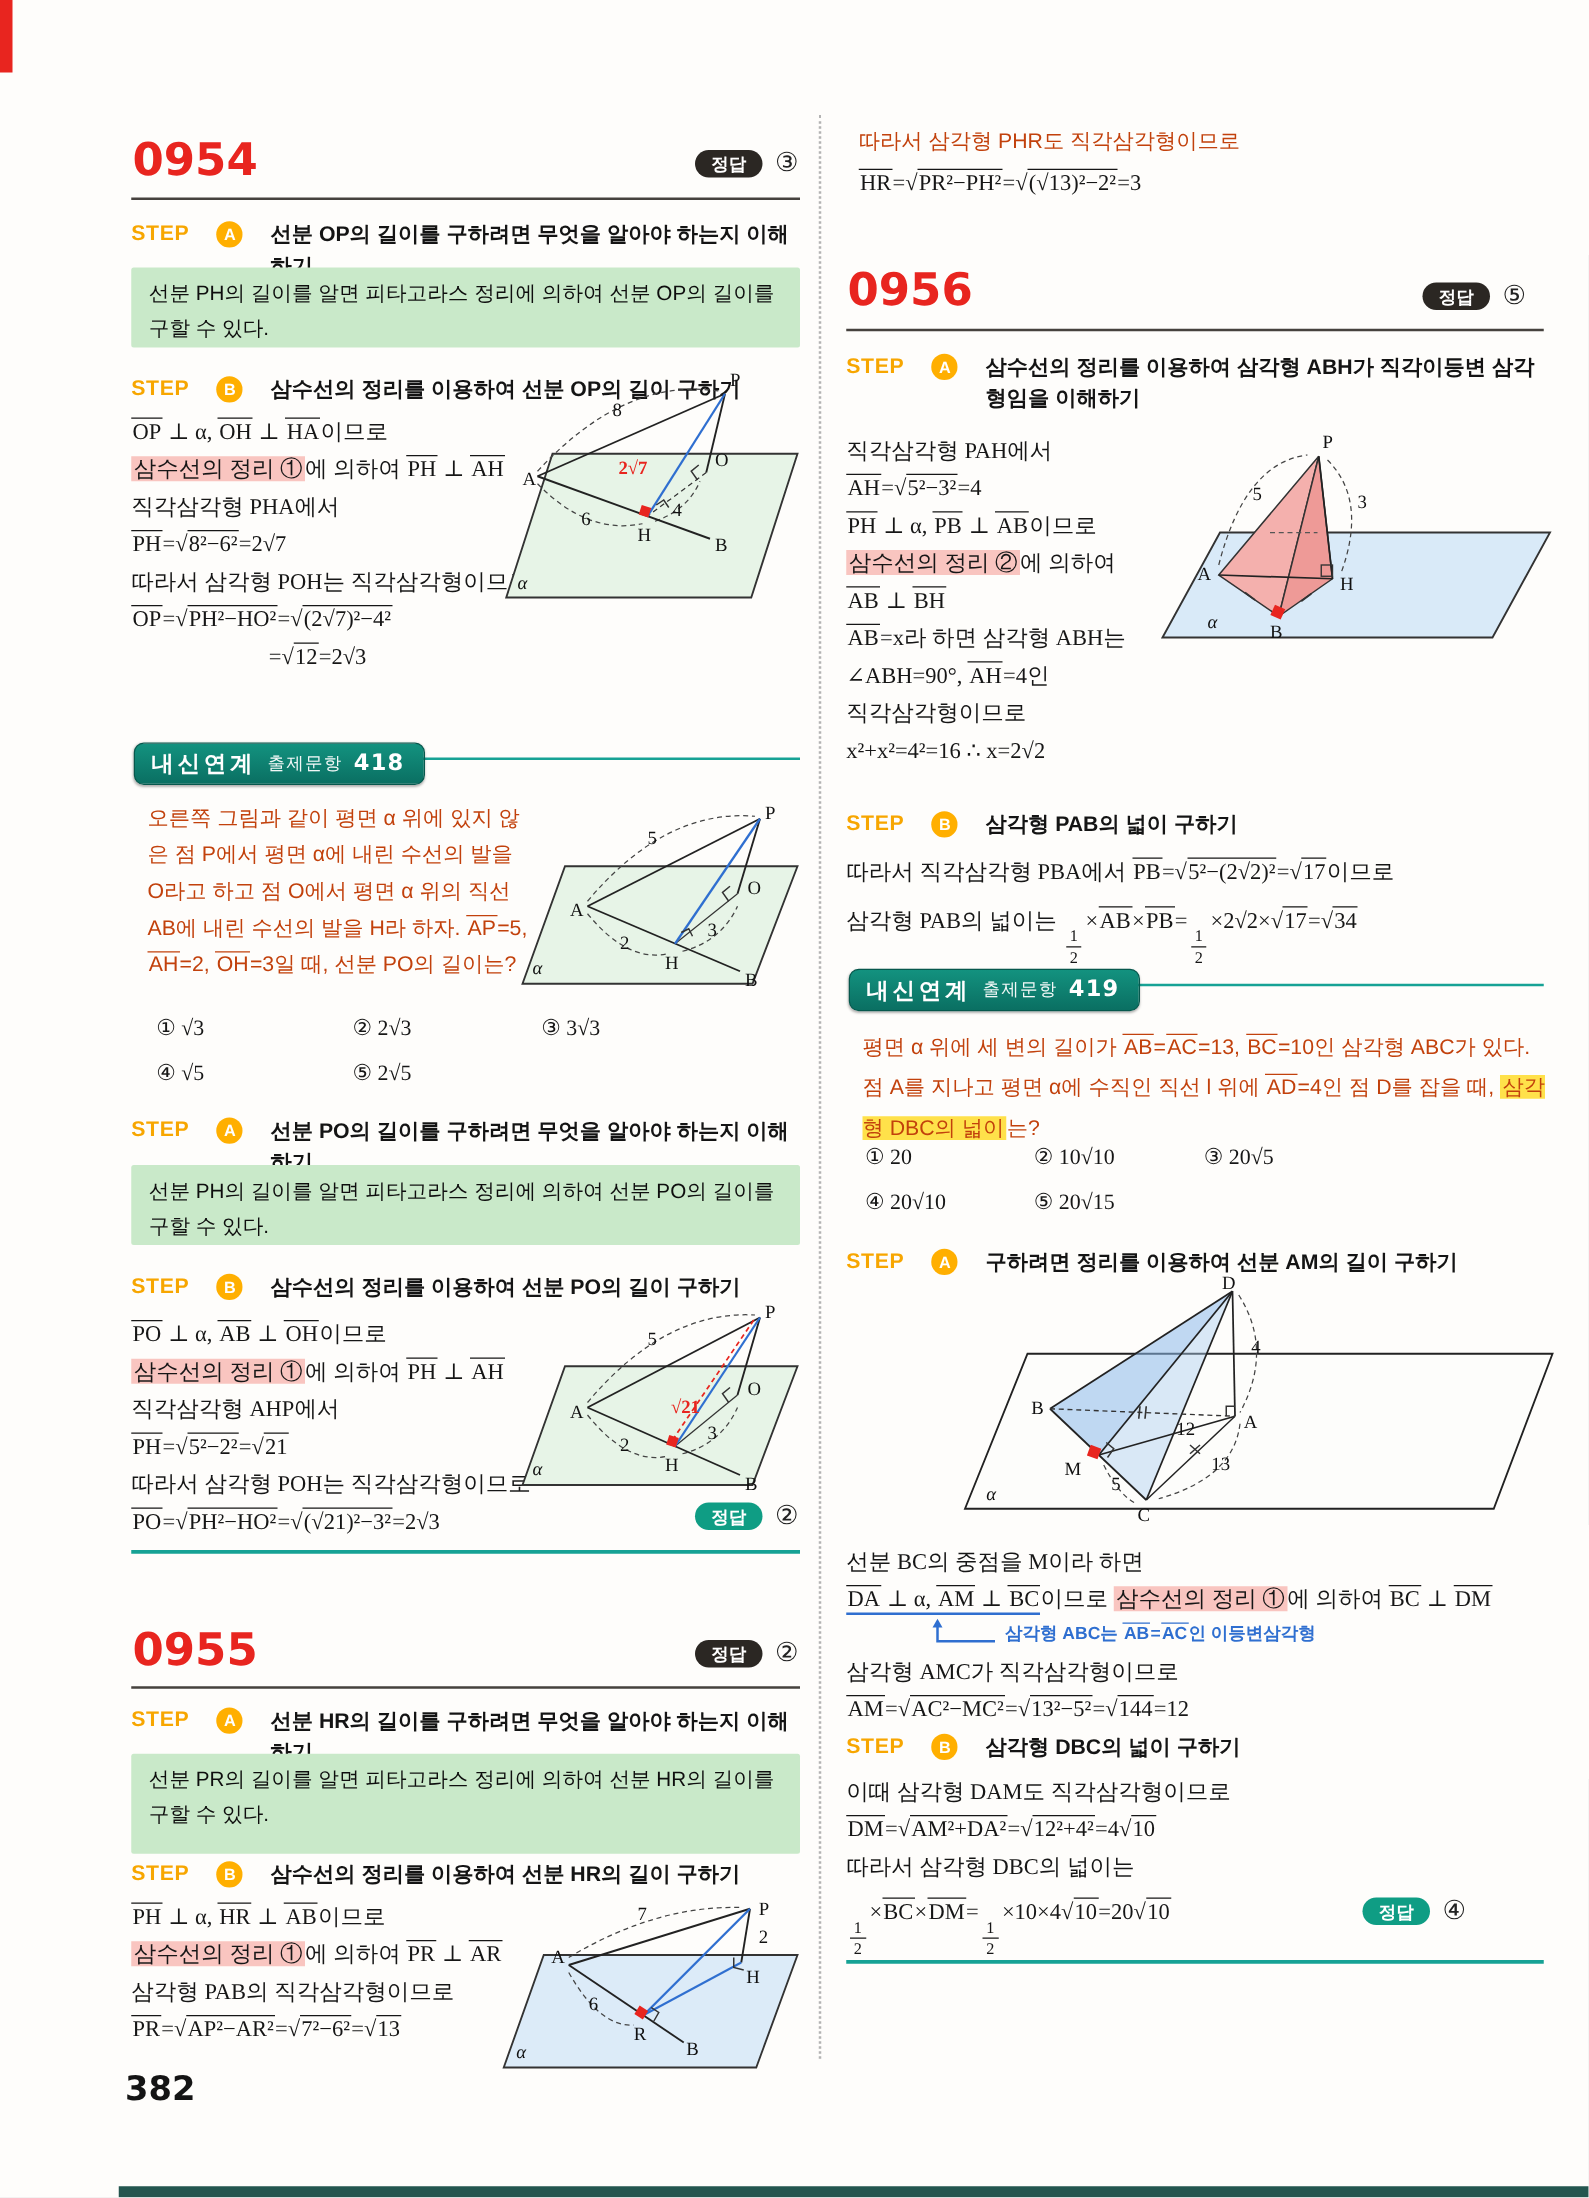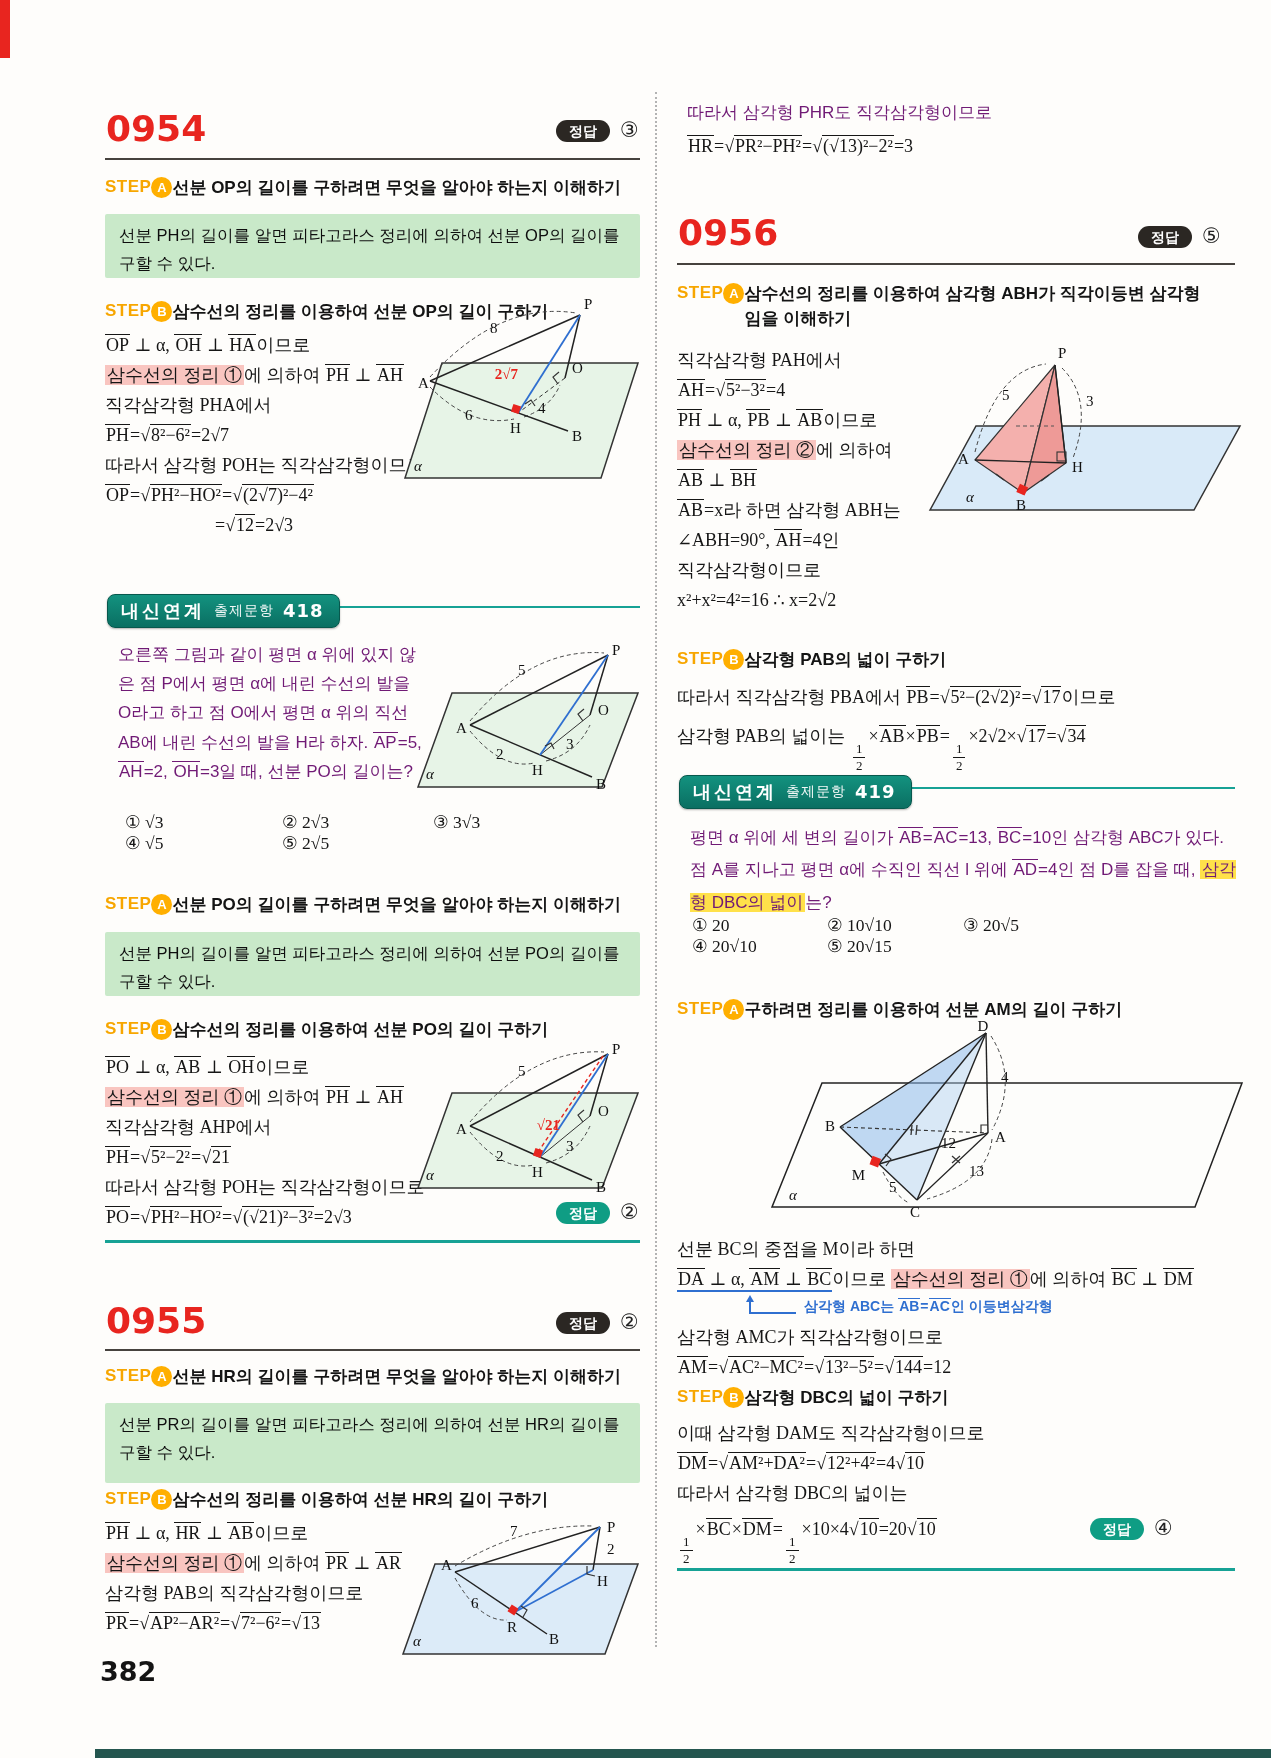--- a/index.html
+++ b/index.html
@@ -9,36 +9,36 @@
   .math{font-family:"Liberation Serif","DejaVu Serif",serif}
   .pnum{font-size:36px;font-weight:800;color:#e8251f;font-family:"DejaVu Sans",sans-serif;letter-spacing:0}
   .hrule{border-top:2px solid #46423e}
   .tealline{border-top:3px solid #17a295}
   .thinteal{border-top:2px solid #17a295}
   .pill{display:inline-flex;align-items:center;justify-content:center;background:#2b2723;color:#fff;
         font-size:14px;font-weight:700;border-radius:14px;padding:4px 13px;line-height:1}
   .pill.green{background:#0f9d84}
   .circnum{font-size:21px;color:#222;font-family:"DejaVu Sans",sans-serif}
   .badge-row{display:flex;align-items:flex-end;gap:10px}
-  .step{display:flex;align-items:flex-start;gap:0}
+  .step{display:flex;align-items:flex-start;gap:22px}
   .step-word{color:#f7a600;font-weight:800;font-size:17px;letter-spacing:.5px;line-height:22px}
   .step-circ{width:21px;height:21px;border-radius:50%;background:#ffaf00;color:#fff;font-weight:800;
              font-size:13px;display:inline-flex;align-items:center;justify-content:center;flex:none;margin-top:1px}
   .step-title{font-weight:700;font-size:17px;color:#141414;line-height:1.45}
   .hintbox{background:#c9e9c9;padding:8px 14px;font-size:16.5px;line-height:1.68;color:#0e0e0e;
            border-radius:2px;box-sizing:border-box}
   .fline{font-size:18px;line-height:30px;white-space:nowrap}
-  .prose{font-size:17px;line-height:1.72;color:#701a75}
+  .prose{font-size:17px;line-height:1.72;color:#c2410c}
   .hl-pink{background:#f9c5c0;padding:0 2px}
   .hl-yellow{background:#ffe14a;padding:0 2px}
   .ov{display:inline-block;border-top:1.4px solid currentColor;line-height:1.12;padding:0 1px}
   .frac{display:inline-flex;flex-direction:column;align-items:center;vertical-align:-11px;
         font-size:13px;line-height:1.2;margin:0 3px}
   .frac span:first-child{border-bottom:1.2px solid currentColor;padding:0 3px}
-  .choices{display:grid;row-gap:0;font-size:17.5px}
+  .choices{display:grid;row-gap:15px;font-size:17.5px}
   .series-badge{display:inline-flex;align-items:center;gap:9px;background:linear-gradient(#13927f,#0a6f62);
         border:1px solid #07584d;border-radius:8px;padding:4px 15px 5px 13px;color:#fff;
         box-shadow:0 1px 2px rgba(0,0,0,.3);height:34px;box-sizing:border-box}
   .series-name{font-weight:800;font-size:18px;letter-spacing:3px}
   .series-sub{font-size:14px;opacity:.95;letter-spacing:1px}
   .series-num{font-weight:800;font-size:18px;letter-spacing:1px;font-family:"DejaVu Sans",sans-serif}
   .note-blue{color:#2f6fd0;font-size:14px;font-weight:700}
   .ul-blue{border-bottom:2px solid #2f6fd0;padding-bottom:1px}
   .vdots{border-left:2px dotted #b3b3b3}
   .pageno{font-size:27px;font-weight:800;font-family:"DejaVu Sans",sans-serif;color:#141414}

